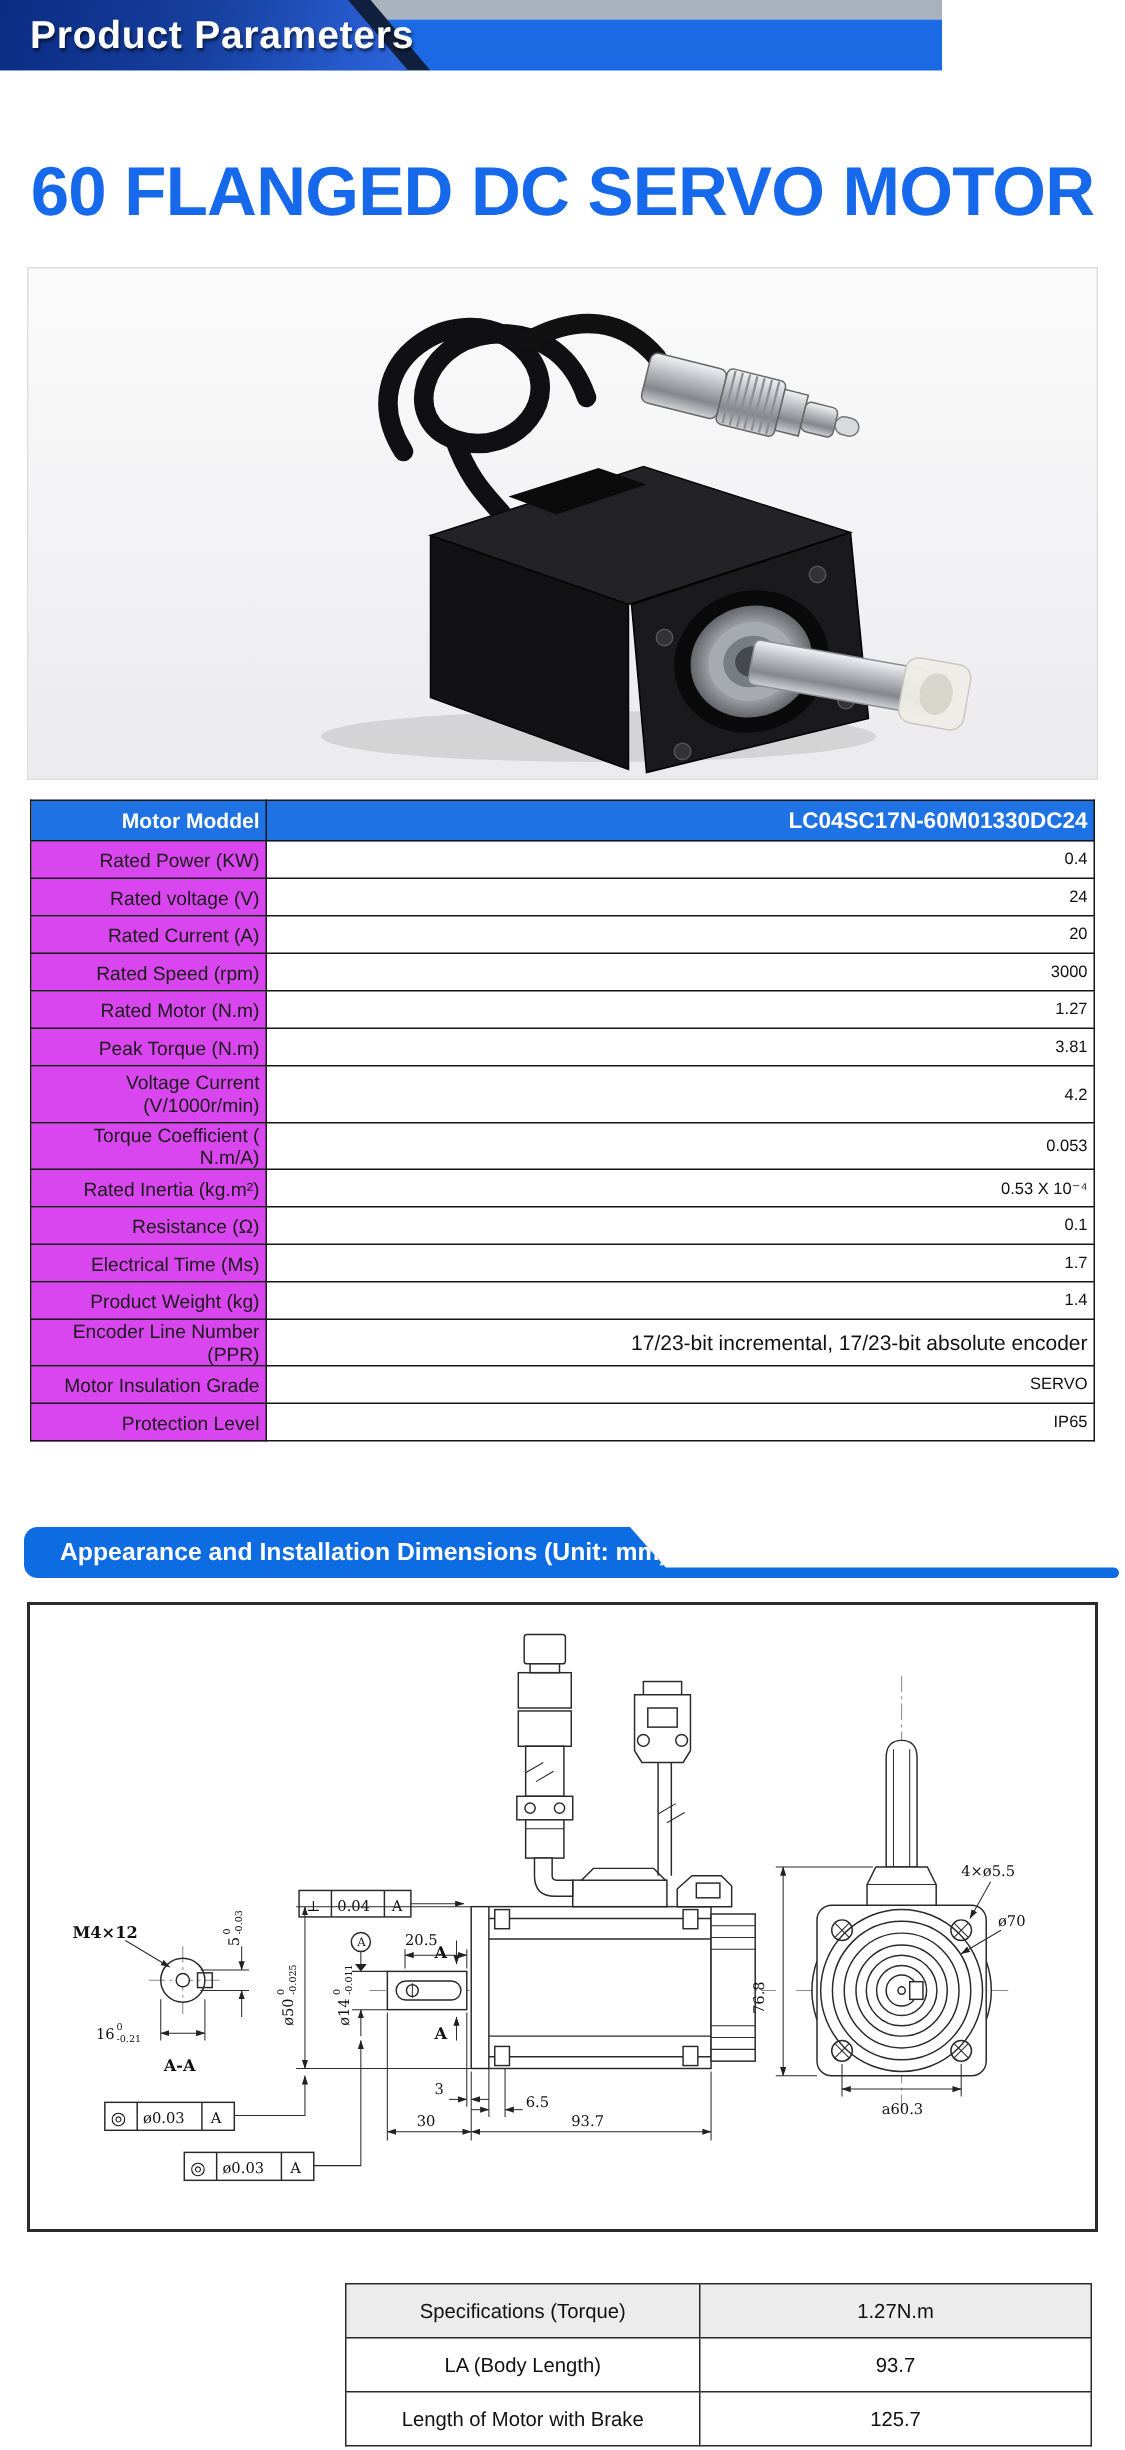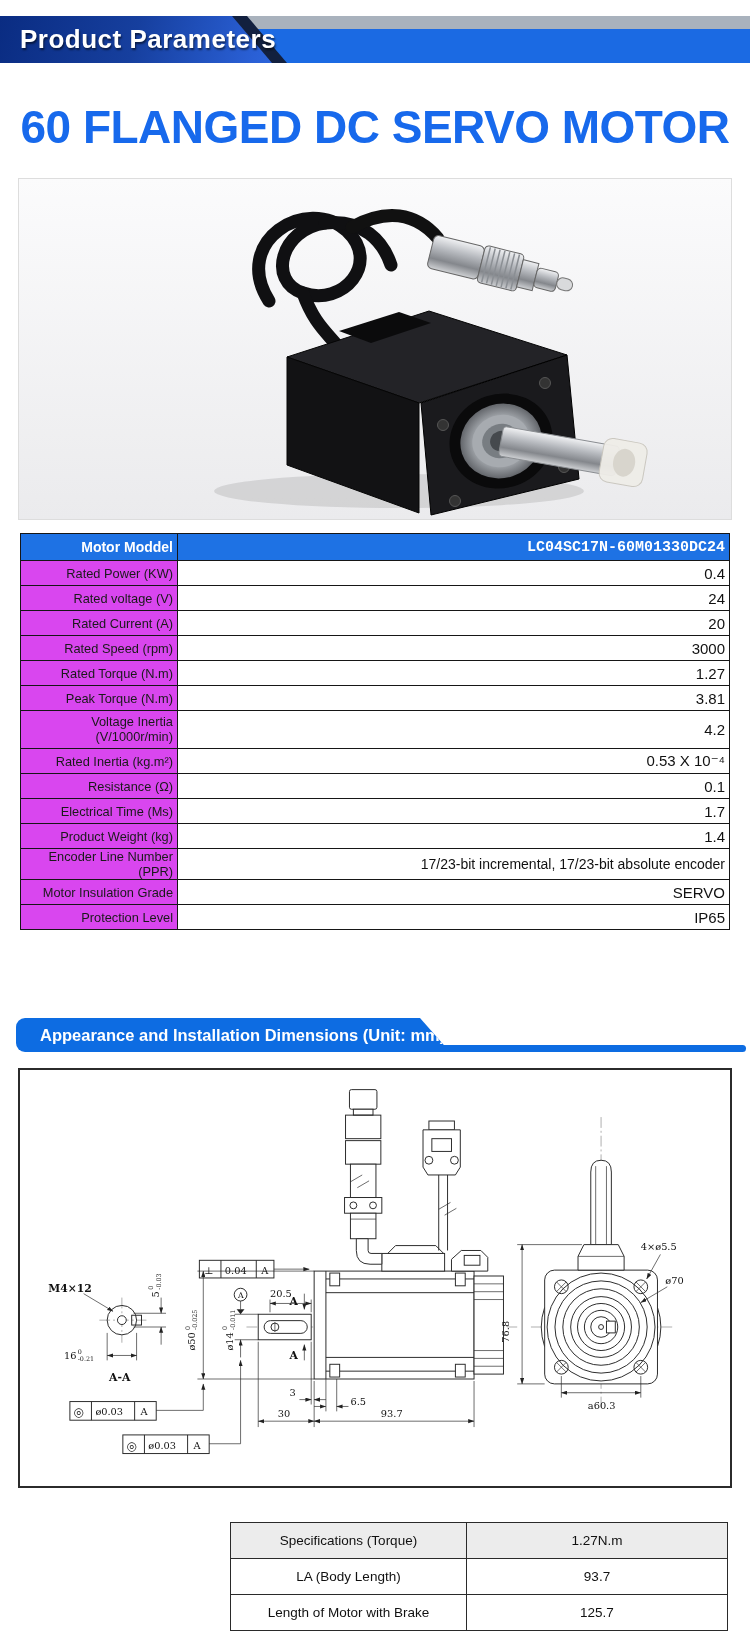--- a/index.html
+++ b/index.html
@@ -1,20 +1,20 @@
 <!DOCTYPE html>
 <html><head>
 <meta charset="utf-8">
 <style>
   html,body{margin:0;padding:0;background:#fff;}
   .page{position:relative;width:750px;height:1633px;margin:0 auto;background:#fff;
         font-family:"Liberation Sans","DejaVu Sans",sans-serif;overflow:hidden;}
 
   
-  .top-header{position:absolute;left:0;top:16px;width:750px;height:47px;}
+  .top-header{position:absolute;left:0;top:0;width:628px;height:47px;}
   .th-gray{position:absolute;left:120px;top:0;right:0;height:13px;background:#a9b2bd;}
   .th-blue{position:absolute;left:0;top:13px;right:0;height:34px;background:#1b6ae3;}
   .th-shadow{position:absolute;left:0;top:0;width:300px;height:47px;background:#12203f;
              clip-path:polygon(226px 0,247px 0,287px 47px,266px 47px);}
   .th-poly{position:absolute;left:0;top:0;width:300px;height:47px;
            background:linear-gradient(105deg,#0a2c82 0%,#163f9e 45%,#2a60d6 85%,#2f6ae0 100%);
            clip-path:polygon(0 0,232px 0,272px 47px,0 47px);}
   .th-title{position:absolute;left:20px;top:0;height:47px;line-height:47px;color:#fff;
             font-size:26px;font-weight:700;letter-spacing:.5px;text-shadow:1px 2px 2px rgba(0,0,0,.55);}
 
@@ -23,24 +23,24 @@
               font-size:46px;font-weight:700;color:#1769ec;letter-spacing:-.5px;white-space:nowrap;}
 
   
   .photo-box{position:absolute;left:18px;top:178px;width:712px;height:340px;
              border:1px solid #ddd;background:#f6f6f7;}
 
   
   table.spec{position:absolute;left:20px;top:533px;width:710px;border-collapse:collapse;table-layout:fixed;}
   table.spec td{border:1px solid #161616;text-align:right;vertical-align:middle;padding:0 4px;}
   table.spec td.lbl{width:148px;background:#d946ef;font-size:12.8px;color:#1a1a1a;}
-  table.spec td.val{font-size:15px;color:#111;background:#fff;}
+  table.spec td.val{font-size:11px;color:#111;background:#fff;}
   table.spec tr.hd td{background:#1e72e4;color:#fff;border-color:#161616;}
   table.spec tr.hd td.lbl{background:#1e72e4;font-size:14px;font-weight:600;}
-  table.spec tr.hd td.val{font-size:15px;font-weight:600;font-family:Liberation Mono, monospace;}
+  table.spec tr.hd td.val{font-size:15px;font-weight:600;}
   .lbl2{display:block;line-height:1.15;}
 
   
   .sec-banner{position:absolute;left:16px;top:1018px;width:434px;height:34px;background:#0d6ce2;
               border-radius:9px;clip-path:polygon(0 0,404px 0,434px 34px,0 34px);}
   .sec-banner span{display:block;padding-left:24px;line-height:34px;color:#fff;font-size:16.5px;font-weight:700;}
   .sec-bar{position:absolute;left:430px;top:1045px;width:316px;height:7px;background:#0d6ce2;border-radius:0 4px 4px 0;}
 
   
   .draw-box{position:absolute;left:18px;top:1068px;width:710px;height:416px;border:2px solid #2b2b2b;background:#fff;}
@@ -160,33 +160,37 @@
         </tr>
     <tr>
       <td class="lbl" style="height:24px">Rated Current (A)</td>
       <td class="val">20</td>
         </tr>
     <tr>
       <td class="lbl" style="height:24px">Rated Speed (rpm)</td>
       <td class="val">3000</td>
         </tr>
     <tr>
-      <td class="lbl" style="height:24px">Rated Torque (N.m)</td>
+      <td class="lbl" style="height:24px">Rated Motor (N.m)</td>
       <td class="val">1.27</td>
         </tr>
     <tr>
       <td class="lbl" style="height:24px">Peak Torque (N.m)</td>
       <td class="val">3.81</td>
         </tr>
     <tr>
       <td class="lbl" style="height:37px">
-        <span class="lbl2">Voltage Inertia</span>
+        <span class="lbl2">Voltage Current</span>
         <span class="lbl2">(V/1000r/min)</span>
       </td>
       <td class="val">4.2</td>
+        </tr>
+    <tr>
+      <td class="lbl" style="height:24px">Torque Coefficient ( N.m/A)</td>
+      <td class="val">0.053</td>
         </tr>
     <tr>
       <td class="lbl" style="height:24px">Rated Inertia (kg.m²)</td>
       <td class="val">0.53 X 10⁻⁴</td>
         </tr>
     <tr>
       <td class="lbl" style="height:24px">Resistance (Ω)</td>
       <td class="val">0.1</td>
         </tr>
     <tr>

